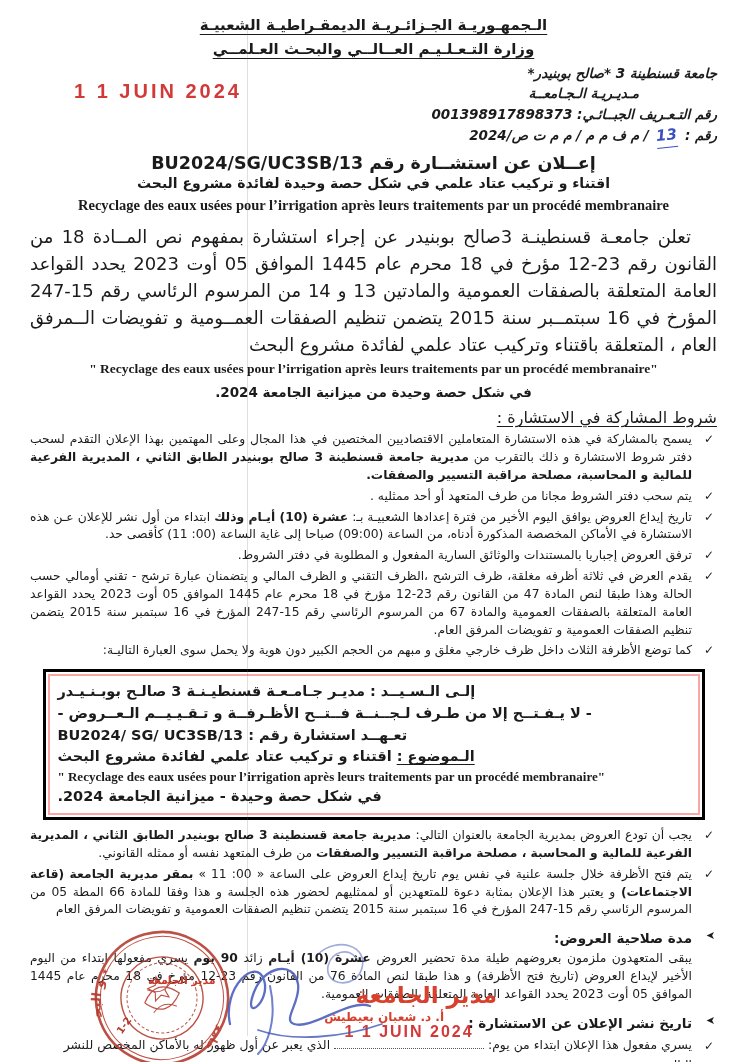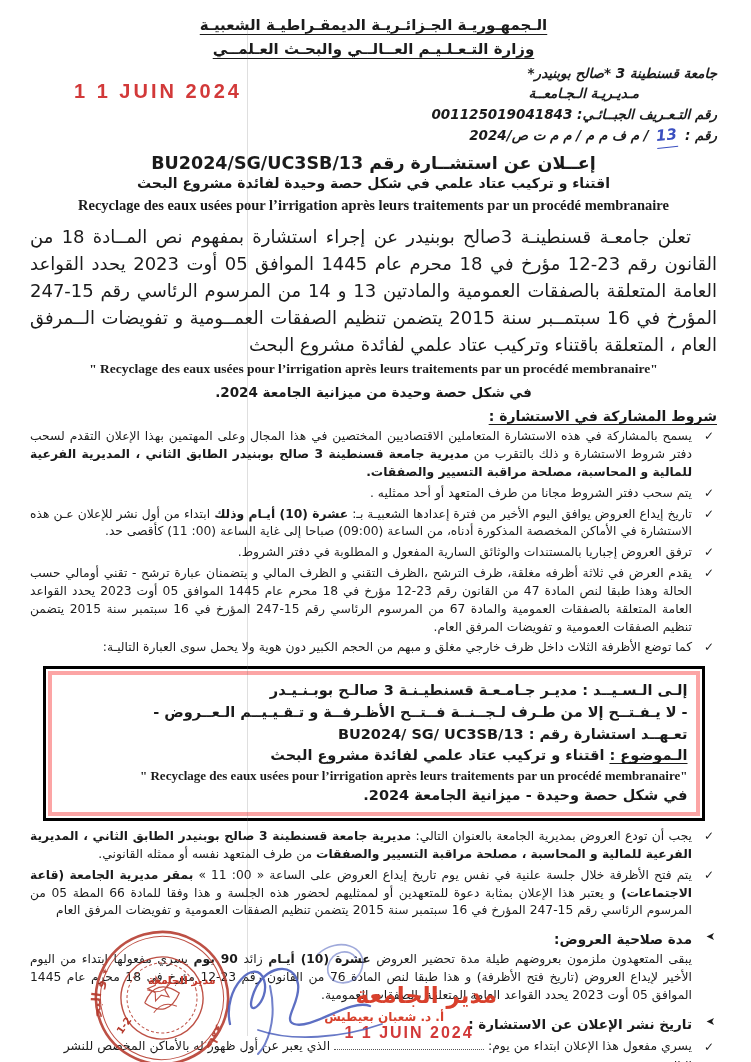--- a/index.html
+++ b/index.html
@@ -28,33 +28,33 @@
   .title1{margin-top:6px;text-align:center;font-weight:700;font-size:17.5px;}
   .title2{text-align:center;font-weight:700;font-size:14px;margin-top:2px;}
   .title-fr{text-align:center;font-weight:700;font-size:14.5px;direction:ltr;
         font-family:"Liberation Serif","DejaVu Serif",serif;margin-top:6px;}
   
   .intro{margin-top:9px;font-size:18px;line-height:1.5;text-align:justify;text-indent:26px;}
   .fr-line{text-align:center;direction:ltr;font-weight:700;font-size:13.5px;
         font-family:"Liberation Serif","DejaVu Serif",serif;margin-top:3px;}
   .close-line{text-align:center;font-weight:700;font-size:13.5px;margin-top:7px;}
   
-  .sec-h{font-weight:700;font-size:14px;text-decoration:underline;
+  .sec-h{font-weight:400;font-size:16px;text-decoration:underline;
         text-underline-offset:3px;margin:8px 0 4px 0;}
   .bullet{position:relative;padding-right:25px;font-size:12.3px;line-height:1.45;
         margin-bottom:3px;text-align:justify;}
   .bullet .mark{position:absolute;right:3px;top:0;font-size:12px;}
   .arrow-h{position:relative;padding-right:25px;margin:9px 0 3px 0;}
   .arrow-h .mark{position:absolute;right:2px;top:1px;display:inline-block;
         transform:scaleX(-1);font-size:11px;}
   .arrow-h .t{font-weight:700;font-size:13.5px;text-underline-offset:3px;}
   .plain-par{font-size:12.3px;line-height:1.45;padding-right:25px;text-align:justify;}
   
   .box-outer{width:652px;margin:9px auto 7px auto;border:3px solid #000;padding:2px;}
-  .box-inner{border:4px solid #fca5a5;padding:5px 8px;text-align:right;}
+  .box-inner{border:2px solid #fca5a5;padding:5px 8px;text-align:left;}
   .box-l{font-weight:700;font-size:14.5px;line-height:1.5;}
   .box-l .lbl{text-decoration:underline;text-underline-offset:3px;}
   .box-fr{direction:ltr;font-weight:700;font-size:13px;
         font-family:"Liberation Serif","DejaVu Serif",serif;line-height:1.4;}
   
   .effect-line{font-size:12.4px;line-height:1.6;padding-right:25px;position:relative;}
   .effect-line .mark{position:absolute;right:3px;top:2px;font-size:12px;}
   .dots{display:inline-block;width:150px;border-bottom:1.5px dotted #555;
         position:relative;vertical-align:baseline;height:12px;}
   .date-mid{position:absolute;left:50%;bottom:3px;transform:translateX(-50%);
@@ -88,21 +88,21 @@
     <div class="hdr">
       <div><span class="u">الـجمهـوريـة الجـزائـريـة الديمقـراطيـة الشعبيـة</span></div>
       <div><span class="u">وزارة التـعـلـيـم العــالــي والبحـث العـلمــي</span></div>
     </div>
 
     <div class="org">
       <div class="row">جامعة قسنطينة 3  *صالح بوبنيدر*</div>
       <div class="row dir-row">مـديـريـة الـجـامعــة</div>
       <div class="row">
         <span>رقم التـعـريف الجبــائـي:</span>
-        <span class="ltrs">001125019041843</span>
+        <span class="ltrs">001398917898373</span>
       </div>
       <div class="row">
         <span>رقم :</span>
         <span class="handwritten">13</span>
         <span>/ م ف م م / م م ت ص/2024</span>
       </div>
     </div>
 
     <div class="title1">إعــلان عن استشــارة رقم BU2024/SG/UC3SB/13</div>
     <div class="title2">اقتناء و تركيب عتاد علمي  في شكل حصة وحيدة لفائدة مشروع البحث</div>

